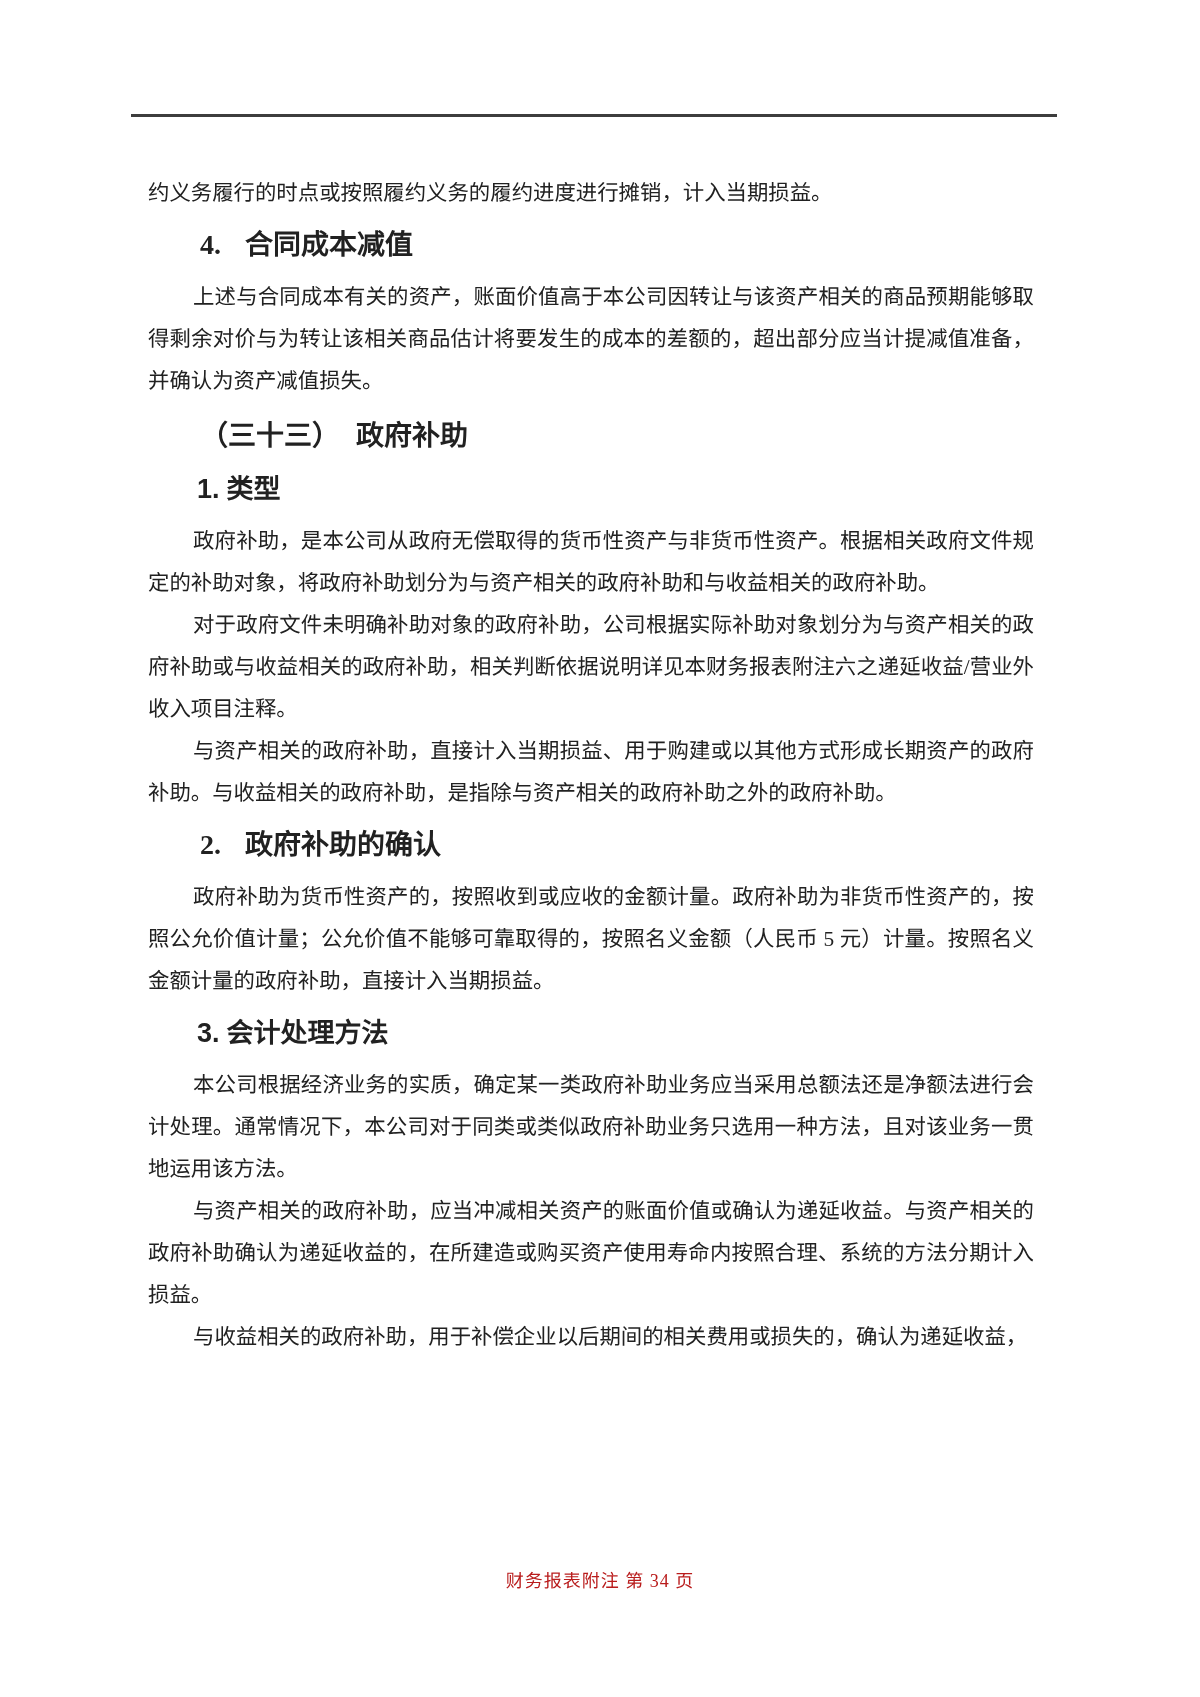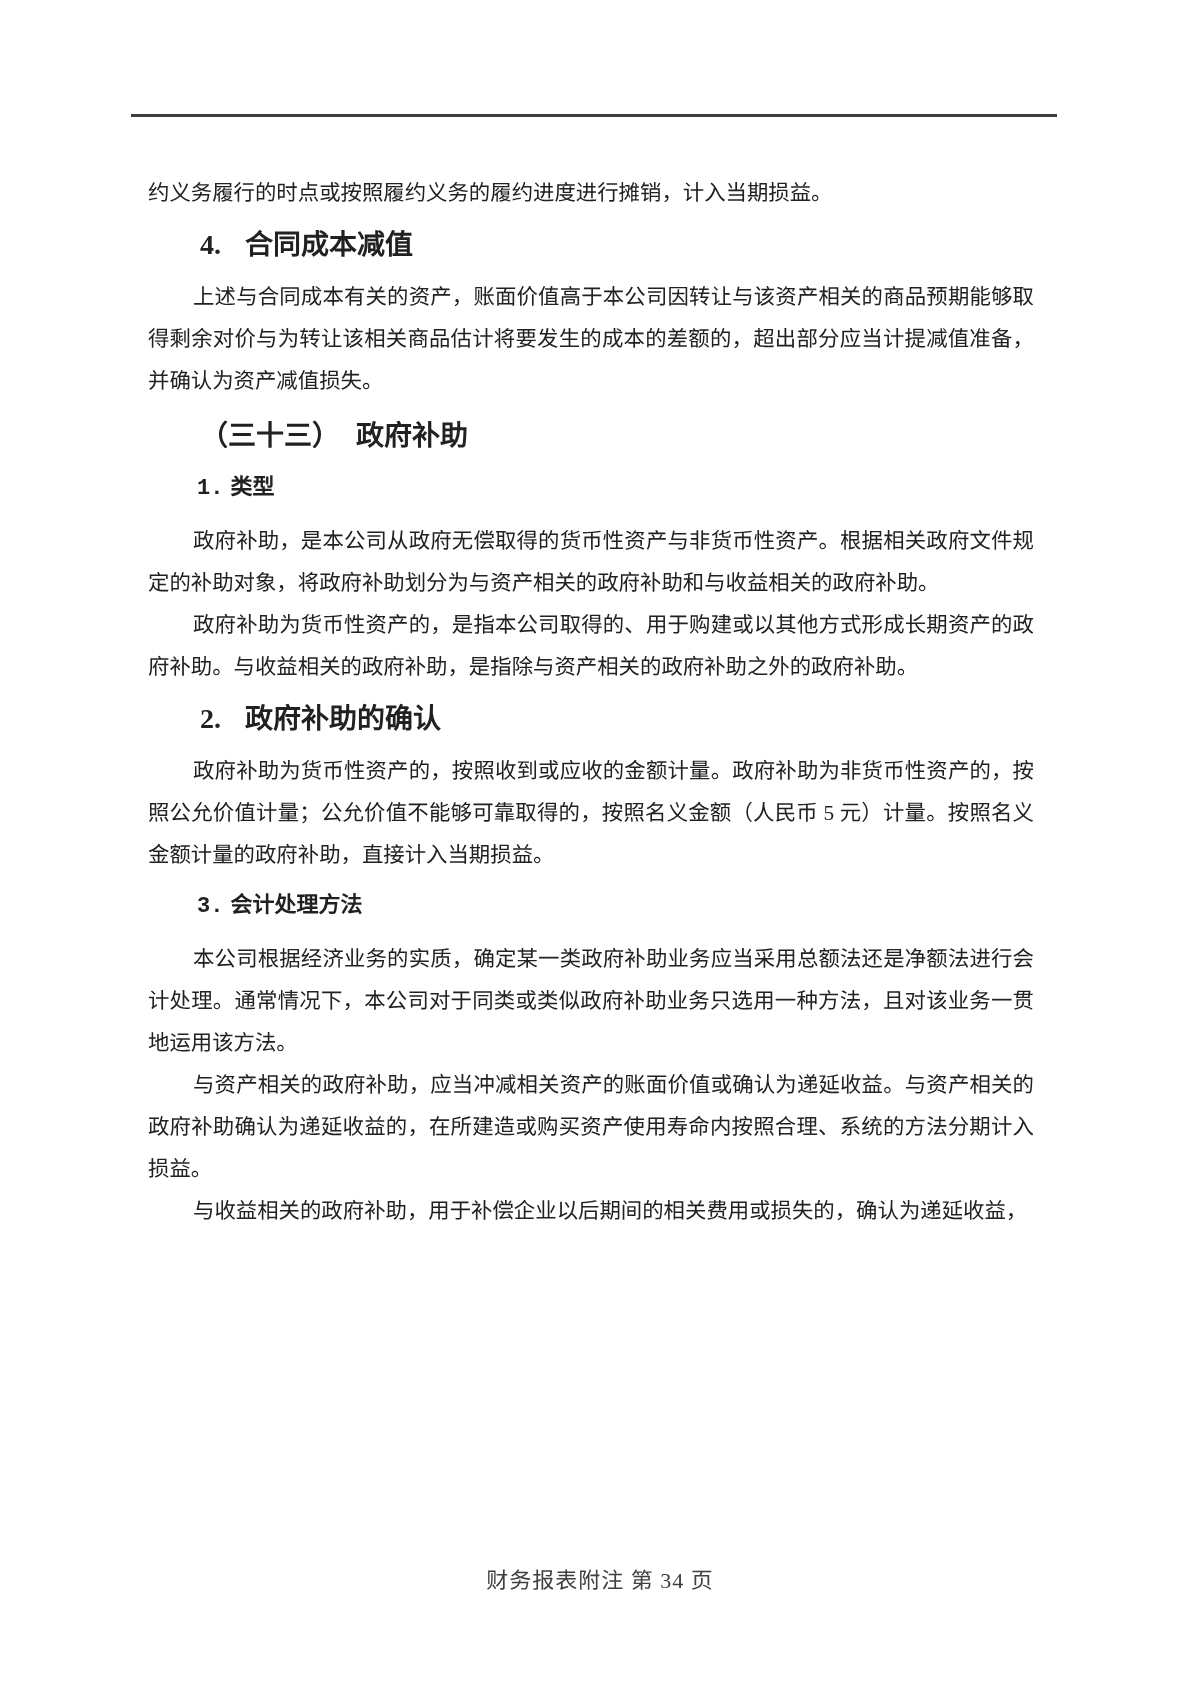--- a/index.html
+++ b/index.html
@@ -40,33 +40,33 @@
     font-weight: bold;
     font-size: 28px;
     line-height: 44px;
     text-align: left;
   }
   .h .num { display: inline-block; }
   .h-num .num { margin-right: 24px; }
   .h-section { margin-top: 12px; margin-bottom: 6px; }
   .h-section .num { margin-right: 16px; }
   .h-sans {
-    font-family: Liberation Mono, monospace;
-    font-size: 22px;
+    font-family: Liberation Sans, sans-serif;
+    font-size: 27px;
     padding-left: 49px;
   }
   .h-sans .num { margin-right: 7px; }
   .footer {
     position: absolute;
     left: 0; top: 1568px;
     width: 1200px;
     text-align: center;
-    font-size: 22px;
+    font-size: 18px;
     line-height: 26px;
-    color: #404040;
+    color: #b91c1c;
     letter-spacing: 1px;
   }
 </style>
 </head>
 <body>
 
 <div class="page">
 
   <div class="header-rule"></div>
 
@@ -84,22 +84,23 @@
     <h2 class="h h-section">
       <span class="num">（三十三）</span><span>政府补助</span>
     </h2>
 
     <h3 class="h h-sans">
       <span class="num">1.</span><span>类型</span>
     </h3>
 
     <p class="body">政府补助，是本公司从政府无偿取得的货币性资产与非货币性资产。根据相关政府文件规定的补助对象，将政府补助划分为与资产相关的政府补助和与收益相关的政府补助。</p>
 
+    <p class="body">对于政府文件未明确补助对象的政府补助，公司根据实际补助对象划分为与资产相关的政府补助或与收益相关的政府补助，相关判断依据说明详见本财务报表附注六之递延收益/营业外收入项目注释。</p>
 
-    <p class="body">政府补助为货币性资产的，是指本公司取得的、用于购建或以其他方式形成长期资产的政府补助。与收益相关的政府补助，是指除与资产相关的政府补助之外的政府补助。</p>
+    <p class="body">与资产相关的政府补助，直接计入当期损益、用于购建或以其他方式形成长期资产的政府补助。与收益相关的政府补助，是指除与资产相关的政府补助之外的政府补助。</p>
 
     <h2 class="h h-num">
       <span class="num">2.</span><span>政府补助的确认</span>
     </h2>
 
 
     <p class="body">政府补助为货币性资产的，按照收到或应收的金额计量。政府补助为非货币性资产的，按照公允价值计量；公允价值不能够可靠取得的，按照名义金额（人民币 5 元）计量。按照名义金额计量的政府补助，直接计入当期损益。</p>
 
     <h3 class="h h-sans">
       <span class="num">3.</span><span>会计处理方法</span>

